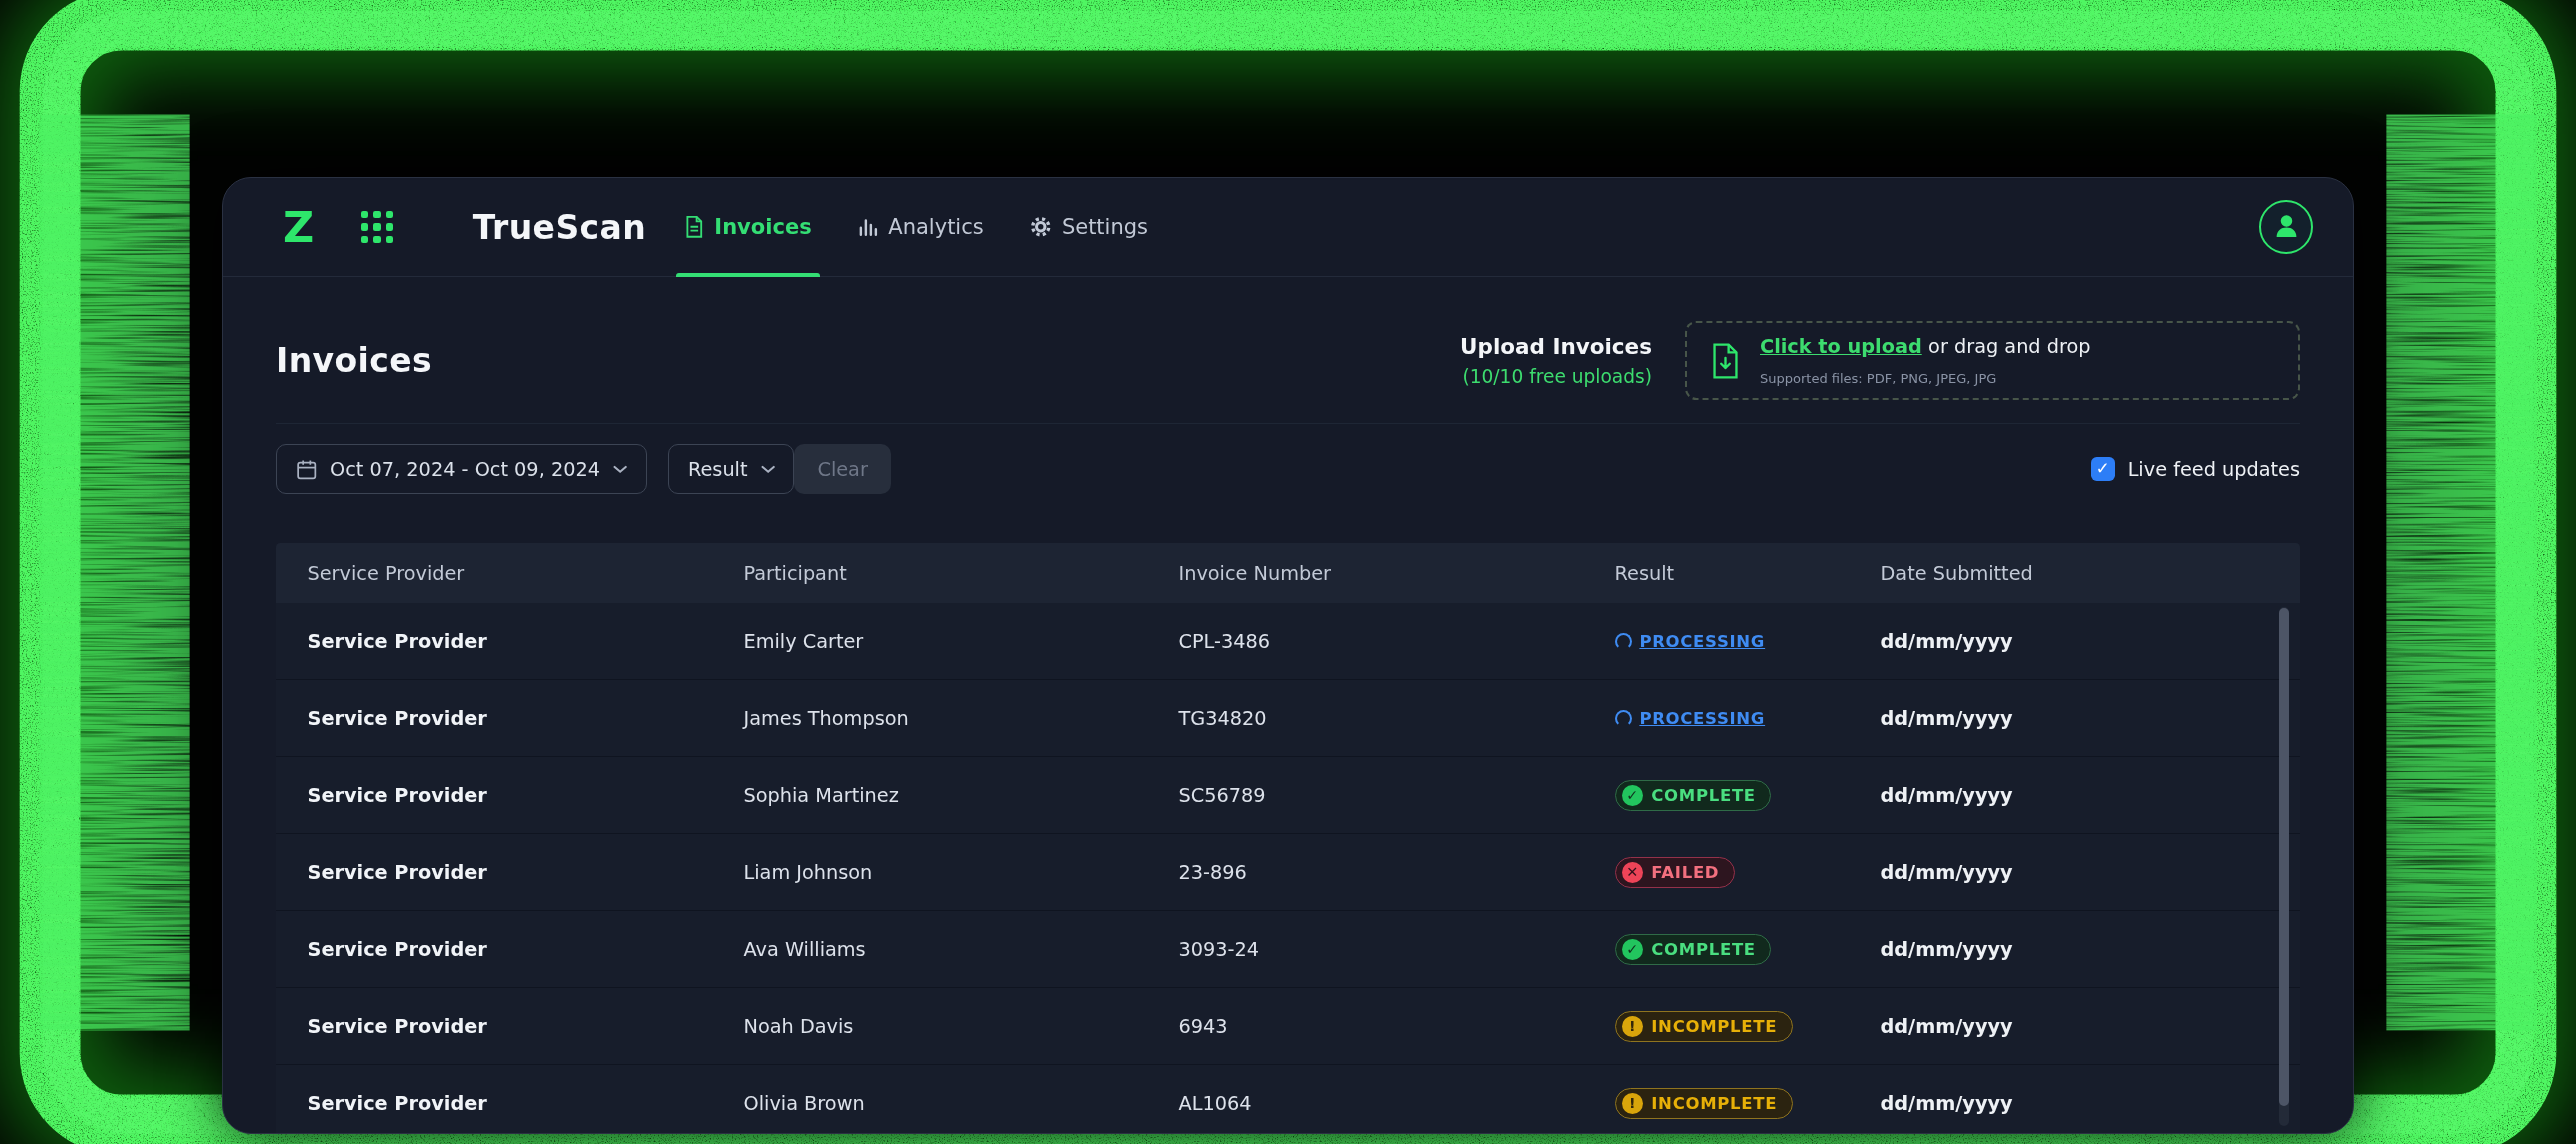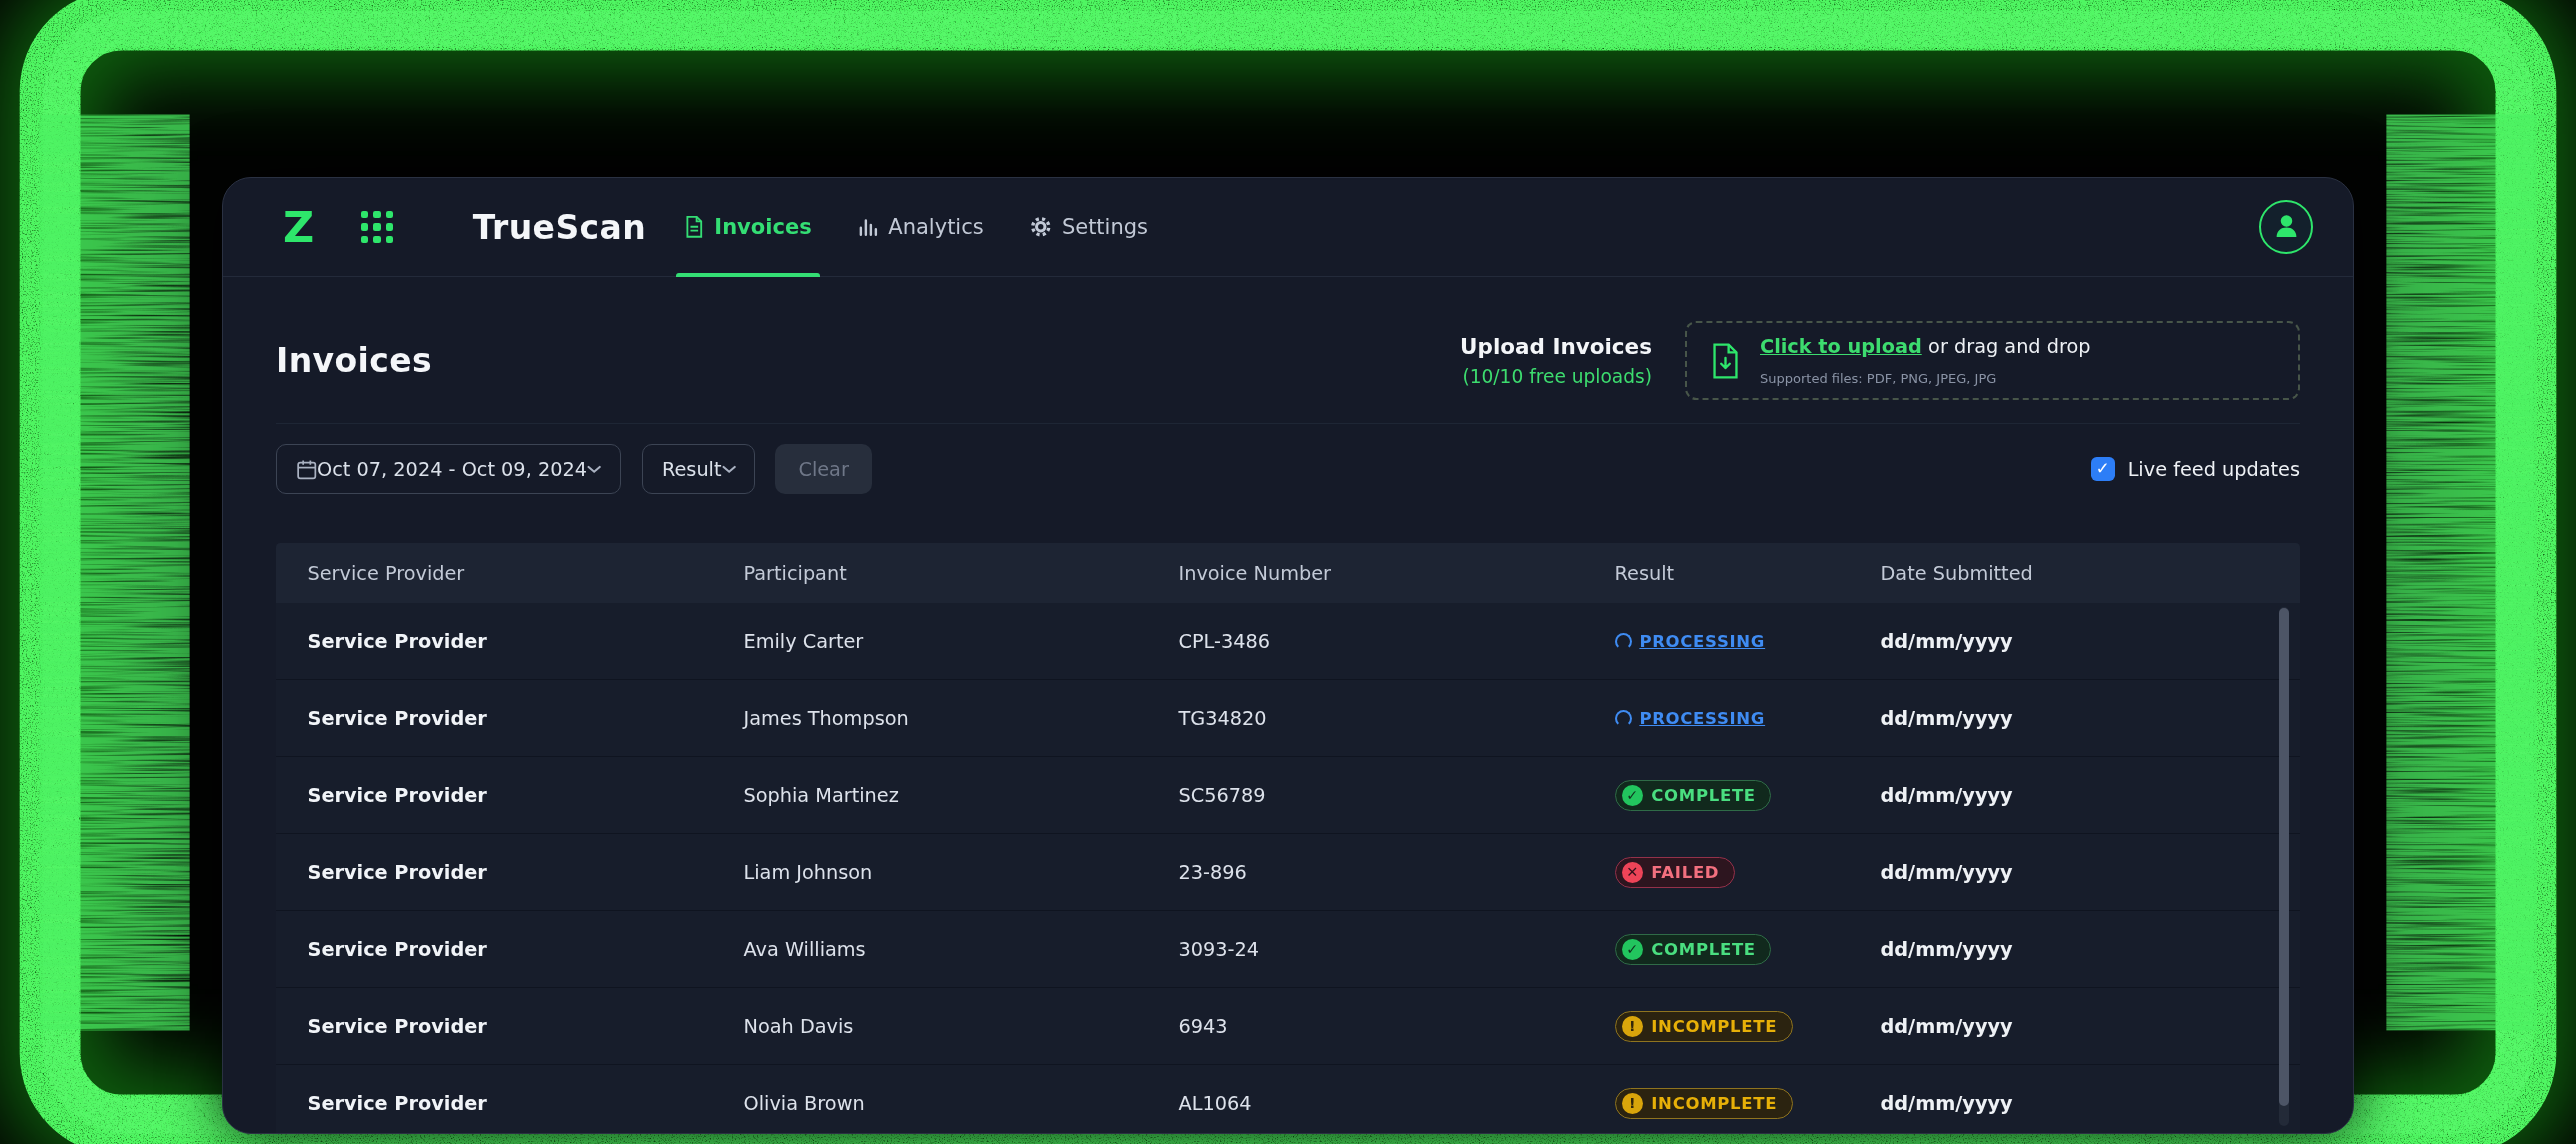--- a/index.html
+++ b/index.html
@@ -41,25 +41,25 @@
   .dropzone { width:615px; height:79px; border:2.1px dashed #475549; border-radius:11.4px;
               display:flex; align-items:center; gap:20px; padding:0 24px; cursor:pointer; }
   .dz-line1 { font-size:19.3px; color:#eef1f5; }
   .dz-link { color:#3ddc6f; text-decoration:underline; font-weight:600; cursor:pointer; }
   .dz-rest { margin-left:6.4px; }
   .dz-line2 { font-size:13px; color:#8a93a5; margin-top:13px; }
   .section-divider { margin-top:23px; height:1.4px; background:#1e2635; }
 
   
   .filter-row { display:flex; align-items:center; margin-top:20px; }
-  .btn { height:50px; display:inline-flex; align-items:center; border-radius:10px;
+  .btn { height:50px; display:inline-flex; align-items:center; gap:13px; border-radius:10px;
          font-size:19.3px; font-family:inherit; cursor:pointer; background:transparent; }
   .btn.outline { border:1.4px solid #3c4454; color:#dbe1ea; padding:0 18.6px; }
   .btn.result { margin-left:21.5px; }
-  .btn.muted { background:#272e3c; color:#6f7788; border:none; padding:0 23px; margin-left:20px; }
+  .btn.muted { background:#272e3c; color:#6f7788; border:none; padding:0 23px; }
   .ic { display:flex; align-items:center; color:#aab2c2; }
   .chev { color:#aab2c2; }
   .right-controls { margin-left:auto; display:flex; align-items:center; gap:47px; }
   .livefeed { display:flex; align-items:center; gap:13px; font-size:19.3px; color:#eef1f5; cursor:pointer; }
   .checkbox { width:24px; height:24px; border-radius:5.7px; background:#2d7ef7;
               display:flex; align-items:center; justify-content:center; }
   .checkbox .check { color:#fff; font-size:16.5px; font-weight:700; line-height:1; }
   .search { width:316px; display:flex; align-items:center; gap:11.4px;
             border-bottom:1.4px solid #3c4454; padding:10px 4.3px; }
   .search .ic { color:#8a93a5; }

